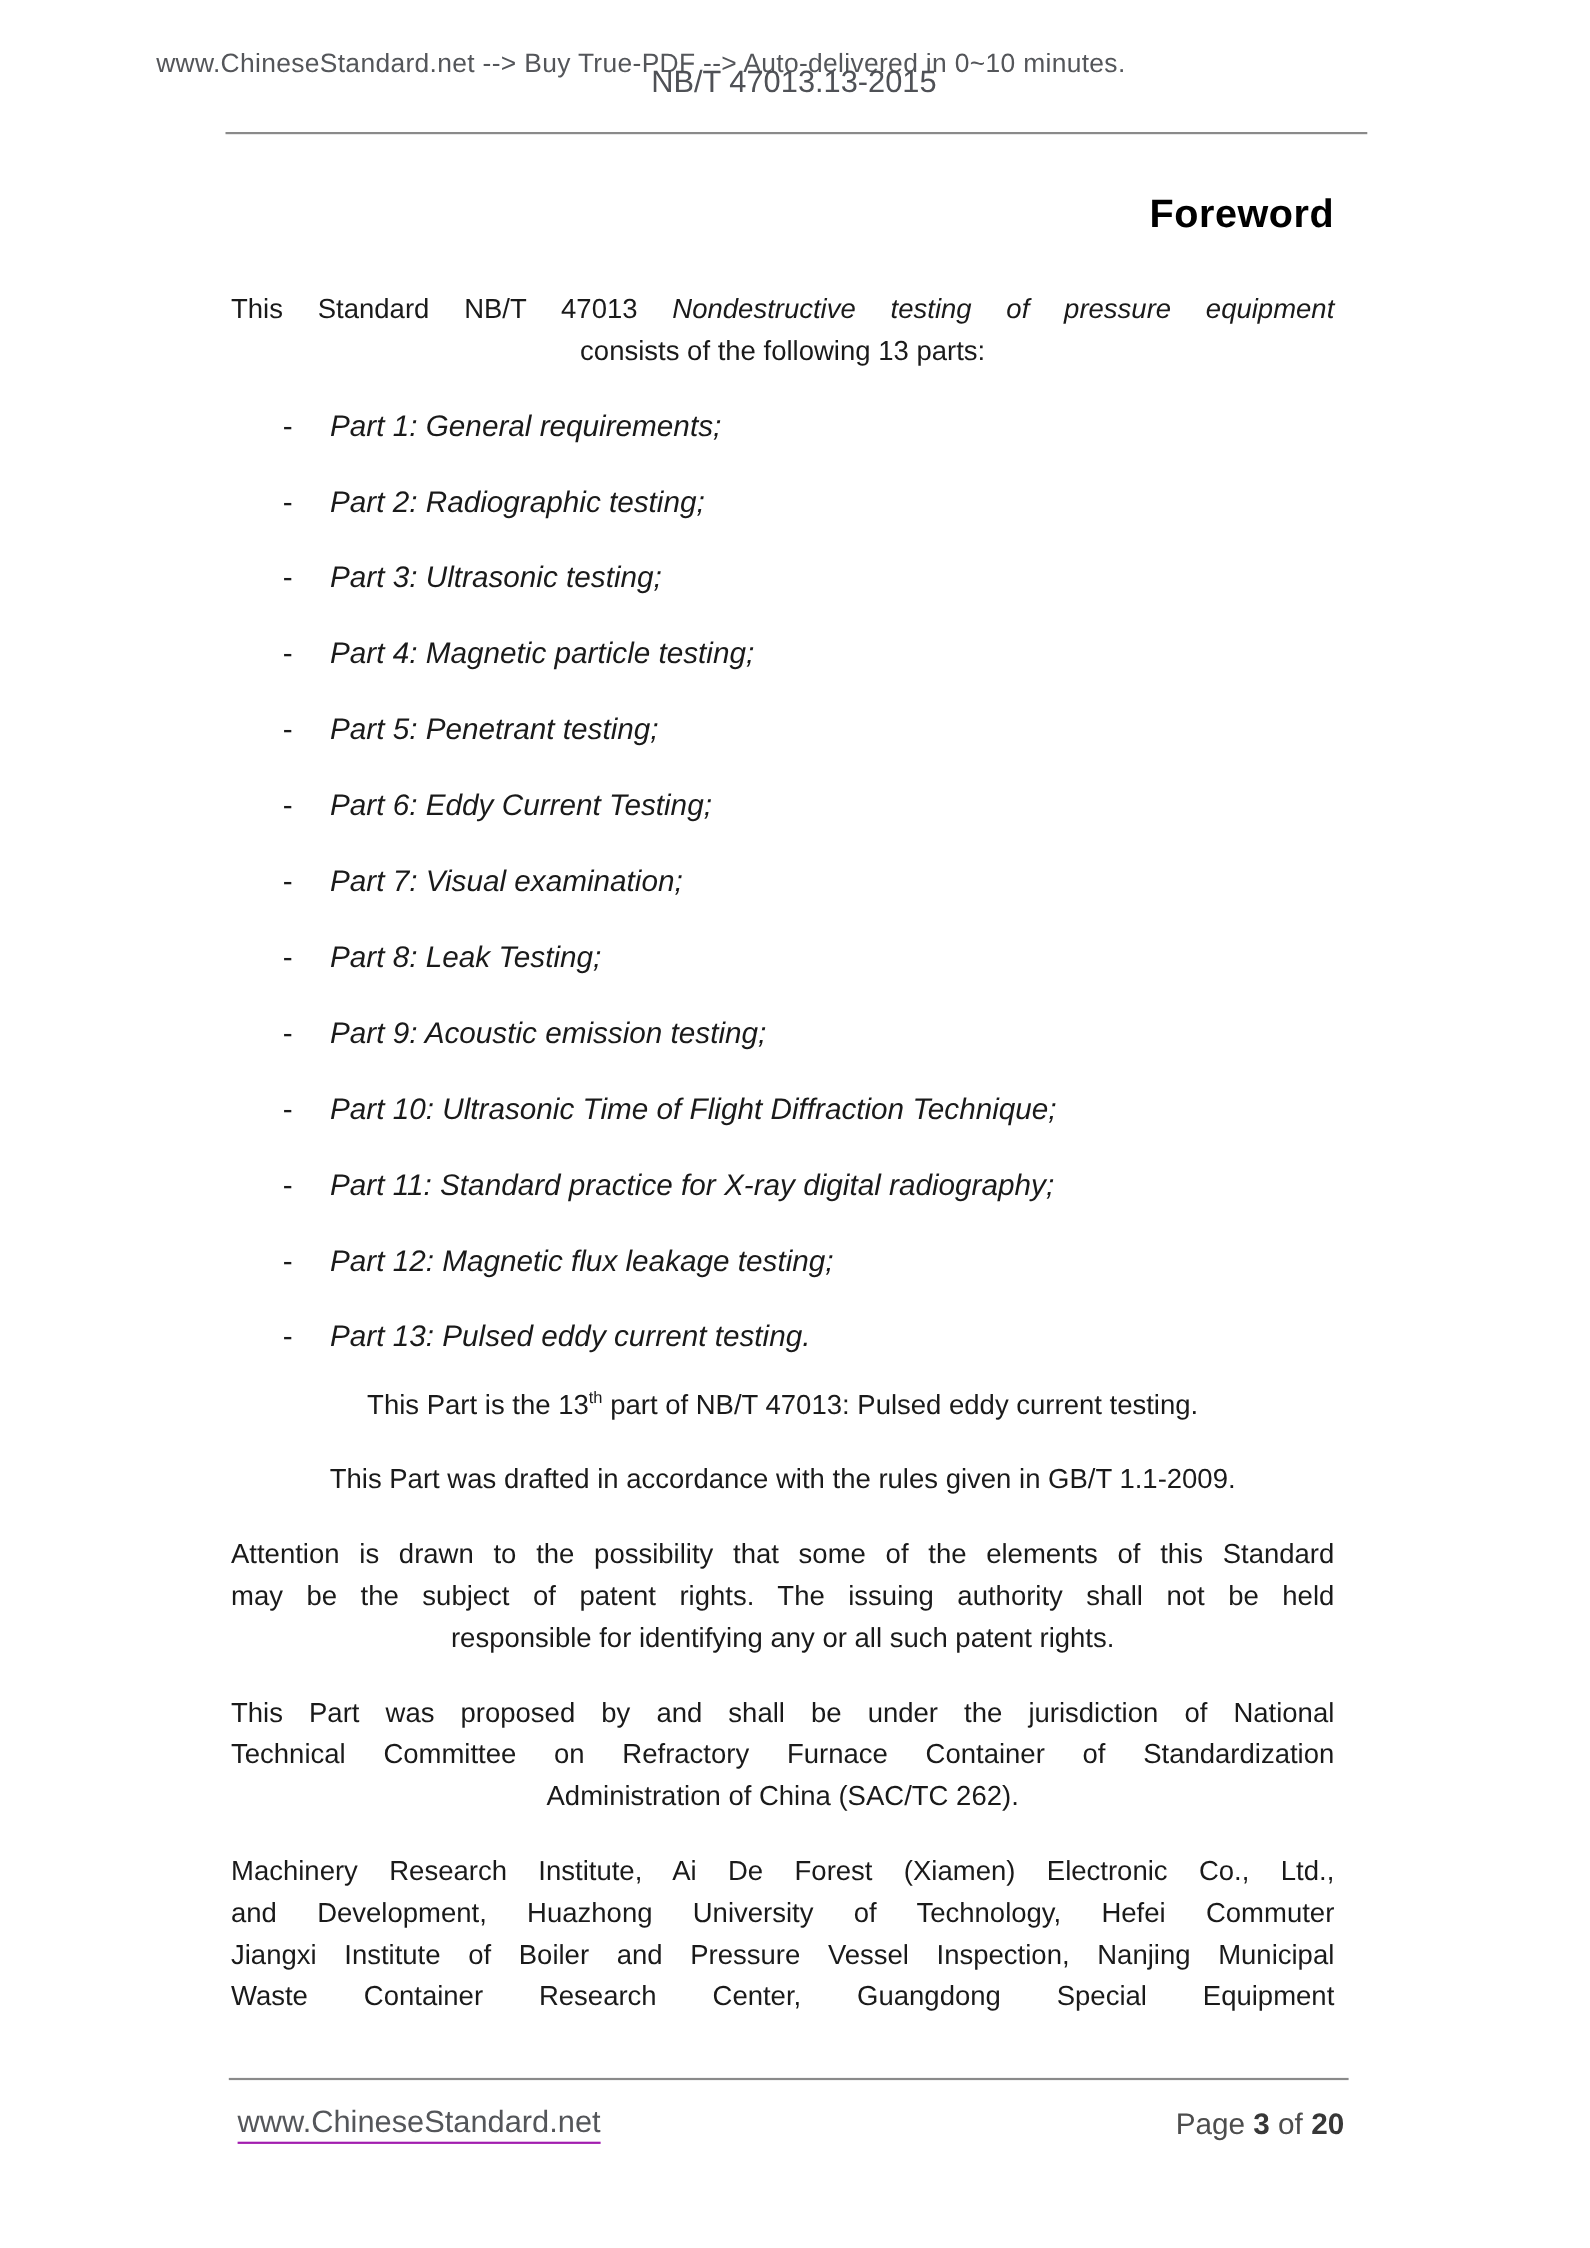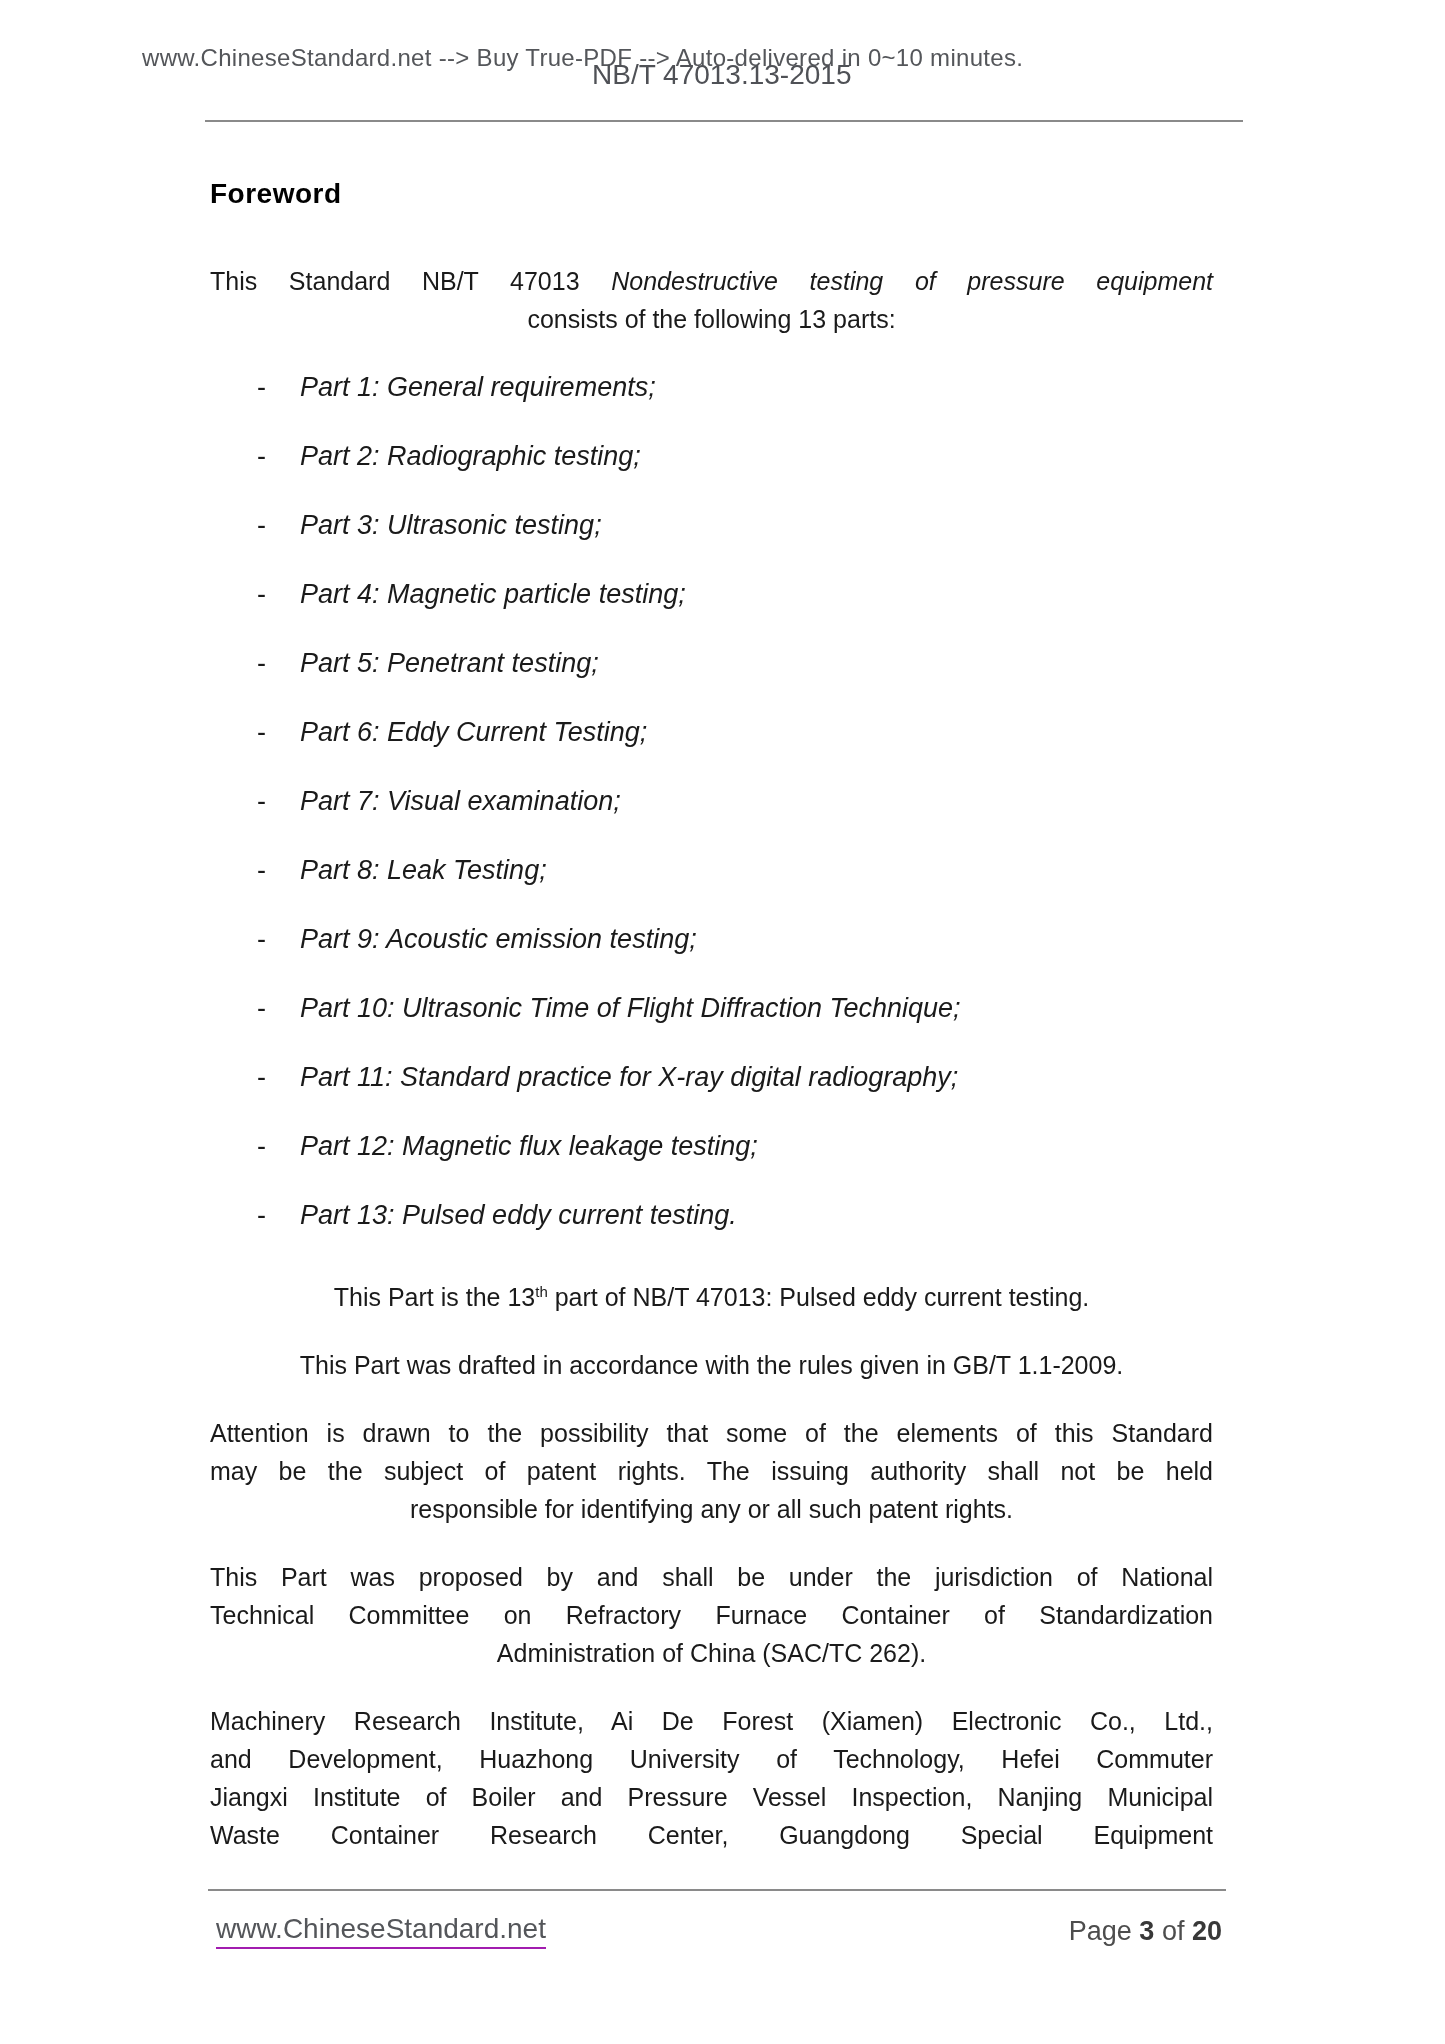--- a/index.html
+++ b/index.html
@@ -42,36 +42,36 @@
 
   
   #content {
     position: absolute;
     left: 210px;
     top: 130px;
     width: 1003px;
   }
   .title {
     margin: 42px 0 0 0;
-    font-size: 28px;
+    font-size: 36px;
     line-height: 44px;
     font-weight: bold;
-    text-align: left;
+    text-align: right;
     letter-spacing: 0.5px;
     color: #000000;
   }
   .para { font-size: 25px; color: #1a1a1a; }
   .line { line-height: 38px; text-align: center; }
   .line.justify { text-align: justify; text-align-last: justify; }
   .line i { font-style: italic; }
   .line sup { font-size: 60%; line-height: 0; vertical-align: super; }
 
   #blocks > div { margin-top: 30px; }
   #blocks > div.first-para { margin-top: 46px; }
-  #blocks > div.after-list { margin-top: 44px; }
+  #blocks > div.after-list { margin-top: 24px; }
 
   .list { font-size: 27px; }
   .list-item {
     position: relative;
     padding-left: 90px;
     font-style: italic;
     line-height: 38px;
     margin-bottom: 31px;
   }
   .list-item:last-child { margin-bottom: 0; }

